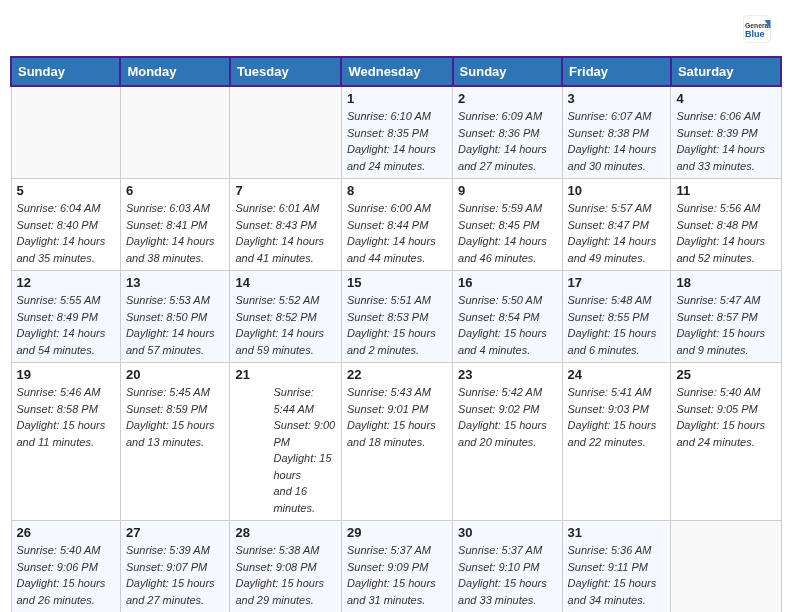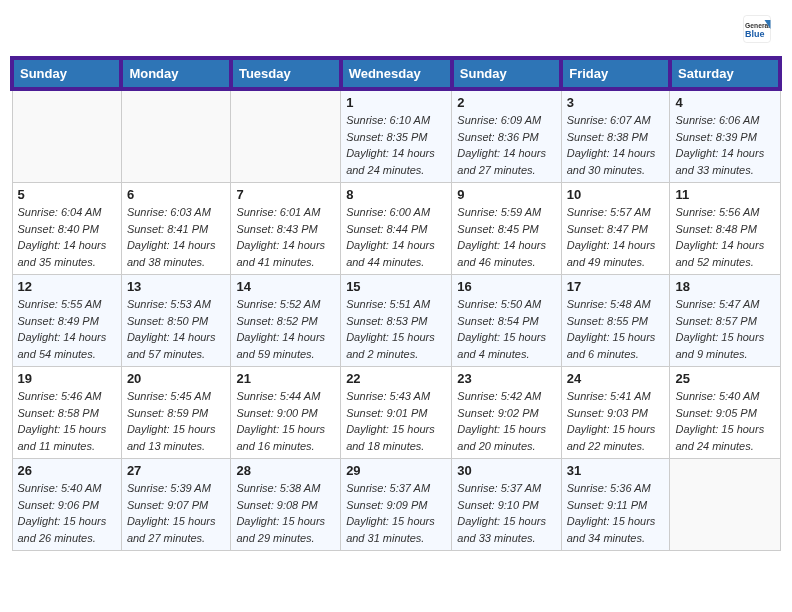--- a/index.html
+++ b/index.html
@@ -57,21 +57,21 @@
       width: 100%;
       border-collapse: collapse;
       font-size: 11px;
     }
     .calendar thead th {
       background-color: #2e75b6;
       color: #fff;
       font-weight: bold;
       font-size: 13px;
       padding: 6px 6px;
-      border: 4px solid #4c1d95;
+      border: 2px solid #4c1d95;
       text-align: left;
     }
     .calendar tbody td {
       border: 1px solid #ccc;
       vertical-align: top;
       padding: 4px 5px;
       width: 113px;
       min-height: 80px;
       background: #fff;
     }
@@ -278,21 +278,21 @@
         </td>
         <td>
           <span class="day-num">20</span>
           <div class="day-info" style="white-space: pre-line;">Sunrise: 5:45 AM
 Sunset: 8:59 PM
 Daylight: 15 hours
 and 13 minutes.</div>
         </td>
         <td>
           <span class="day-num">21</span>
-          <div class="day-info" style="white-space: pre-line;">Sunrise: 5:44 AM
+          <div class="day-info" style="white-space: pre-line; margin-left: 38px;">Sunrise: 5:44 AM
 Sunset: 9:00 PM
 Daylight: 15 hours
 and 16 minutes.</div>
         </td>
         <td>
           <span class="day-num">22</span>
           <div class="day-info" style="white-space: pre-line;">Sunrise: 5:43 AM
 Sunset: 9:01 PM
 Daylight: 15 hours
 and 18 minutes.</div>

